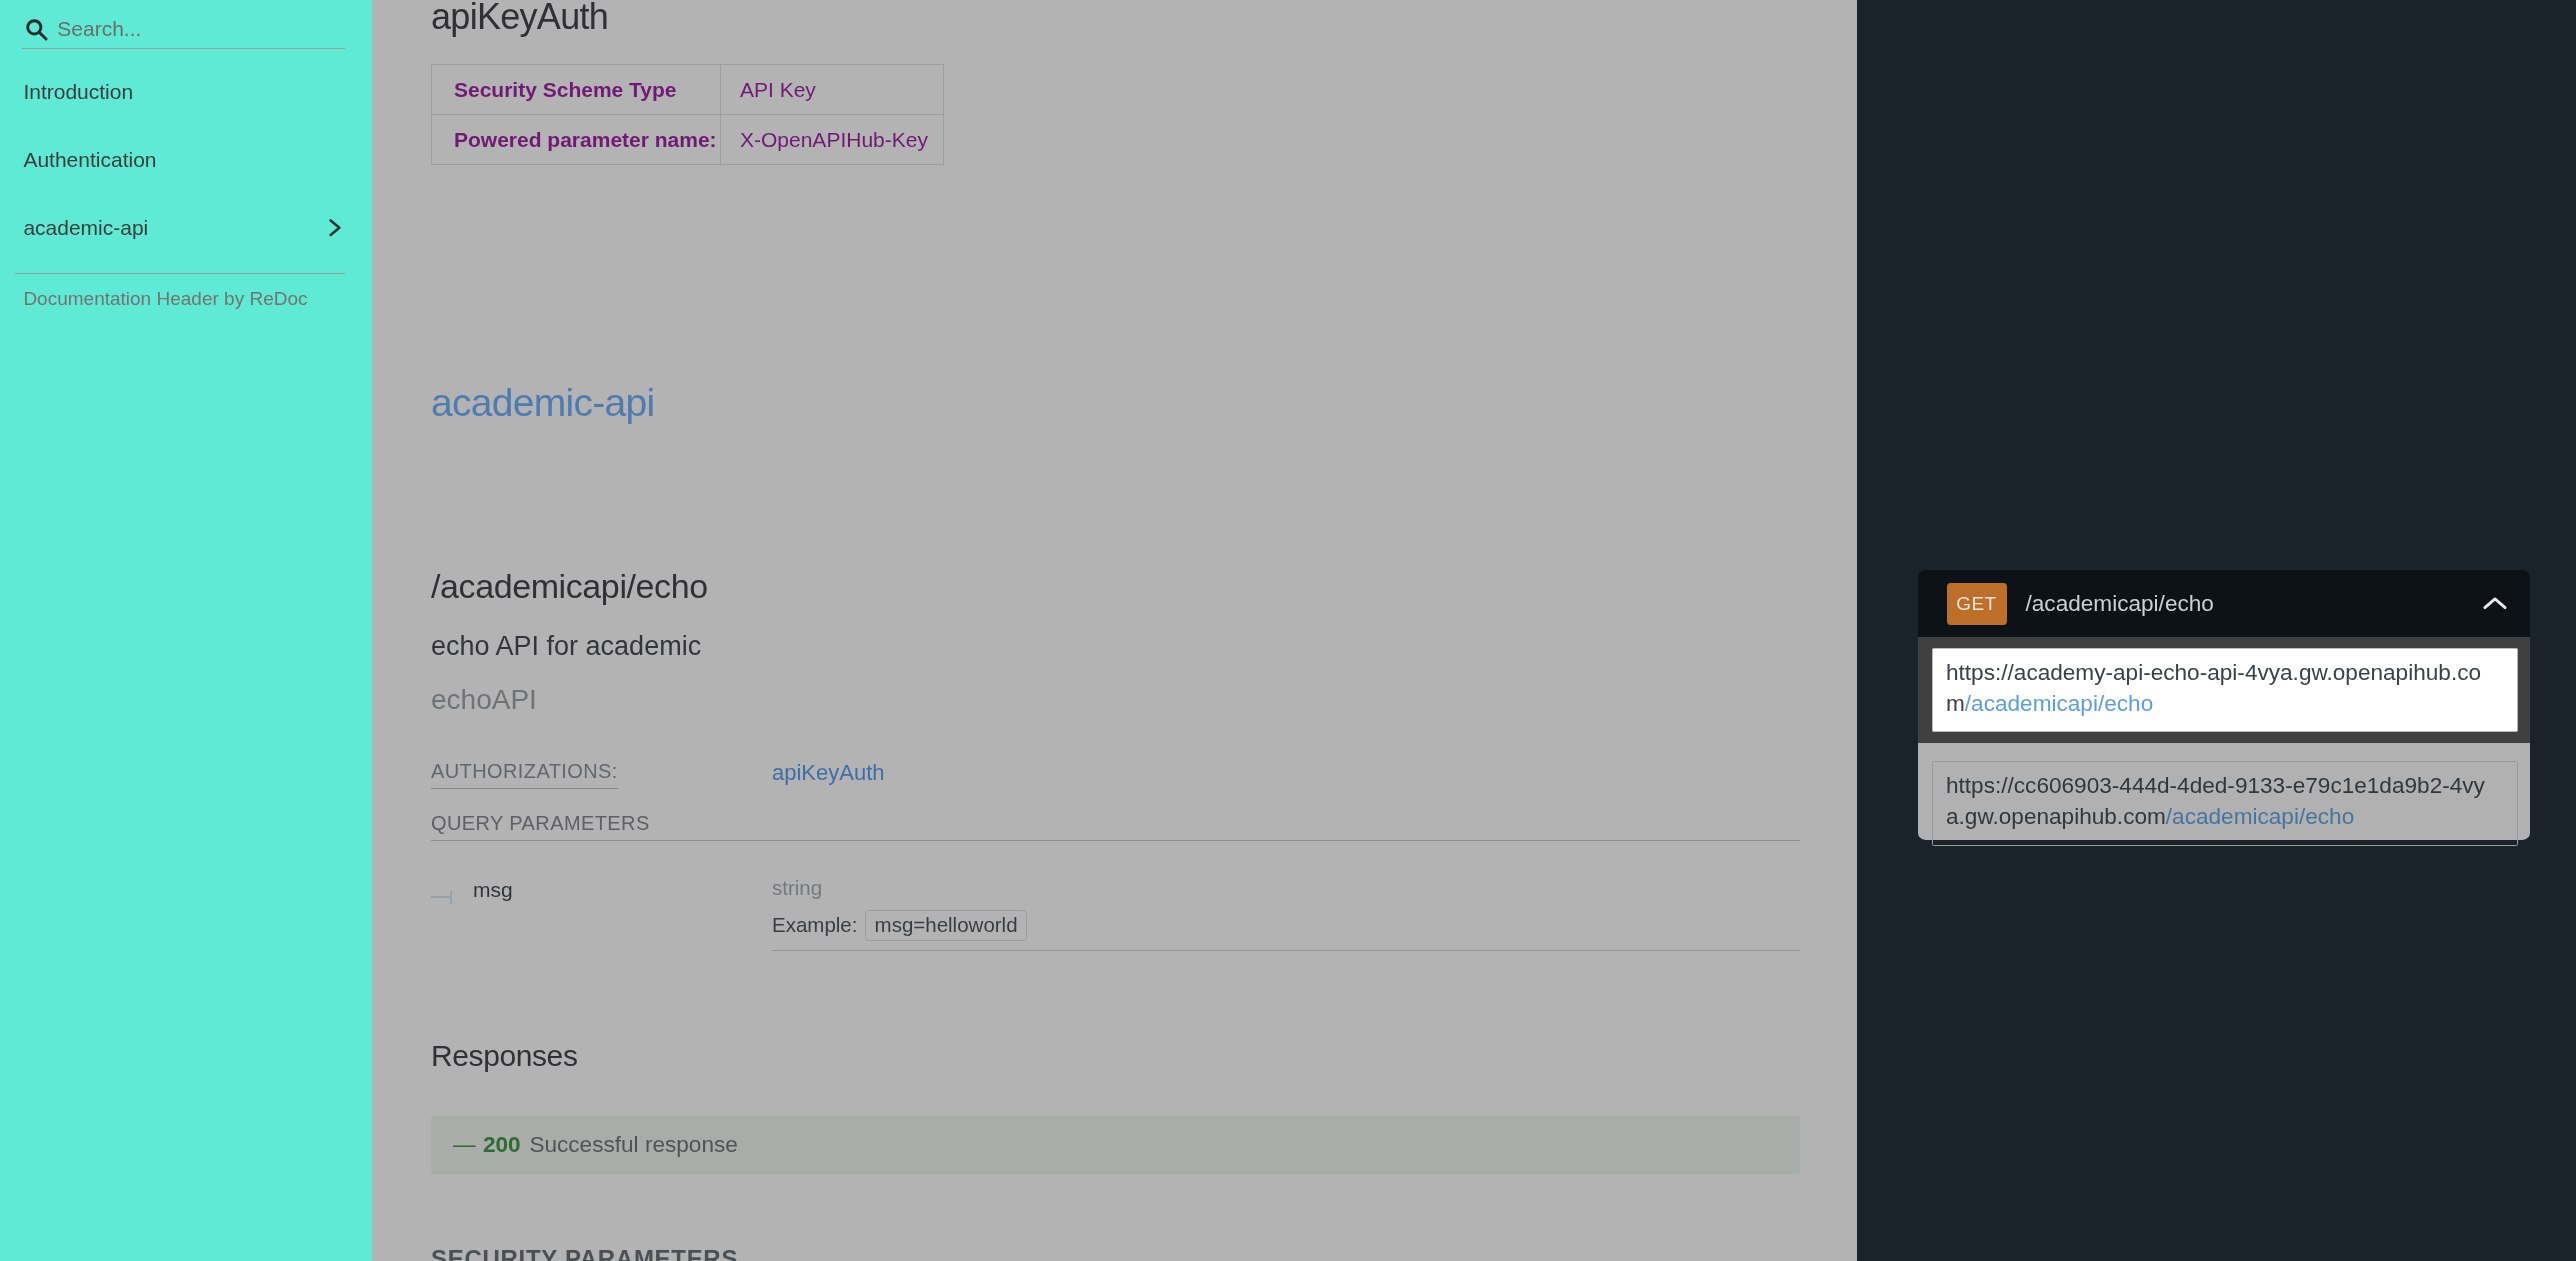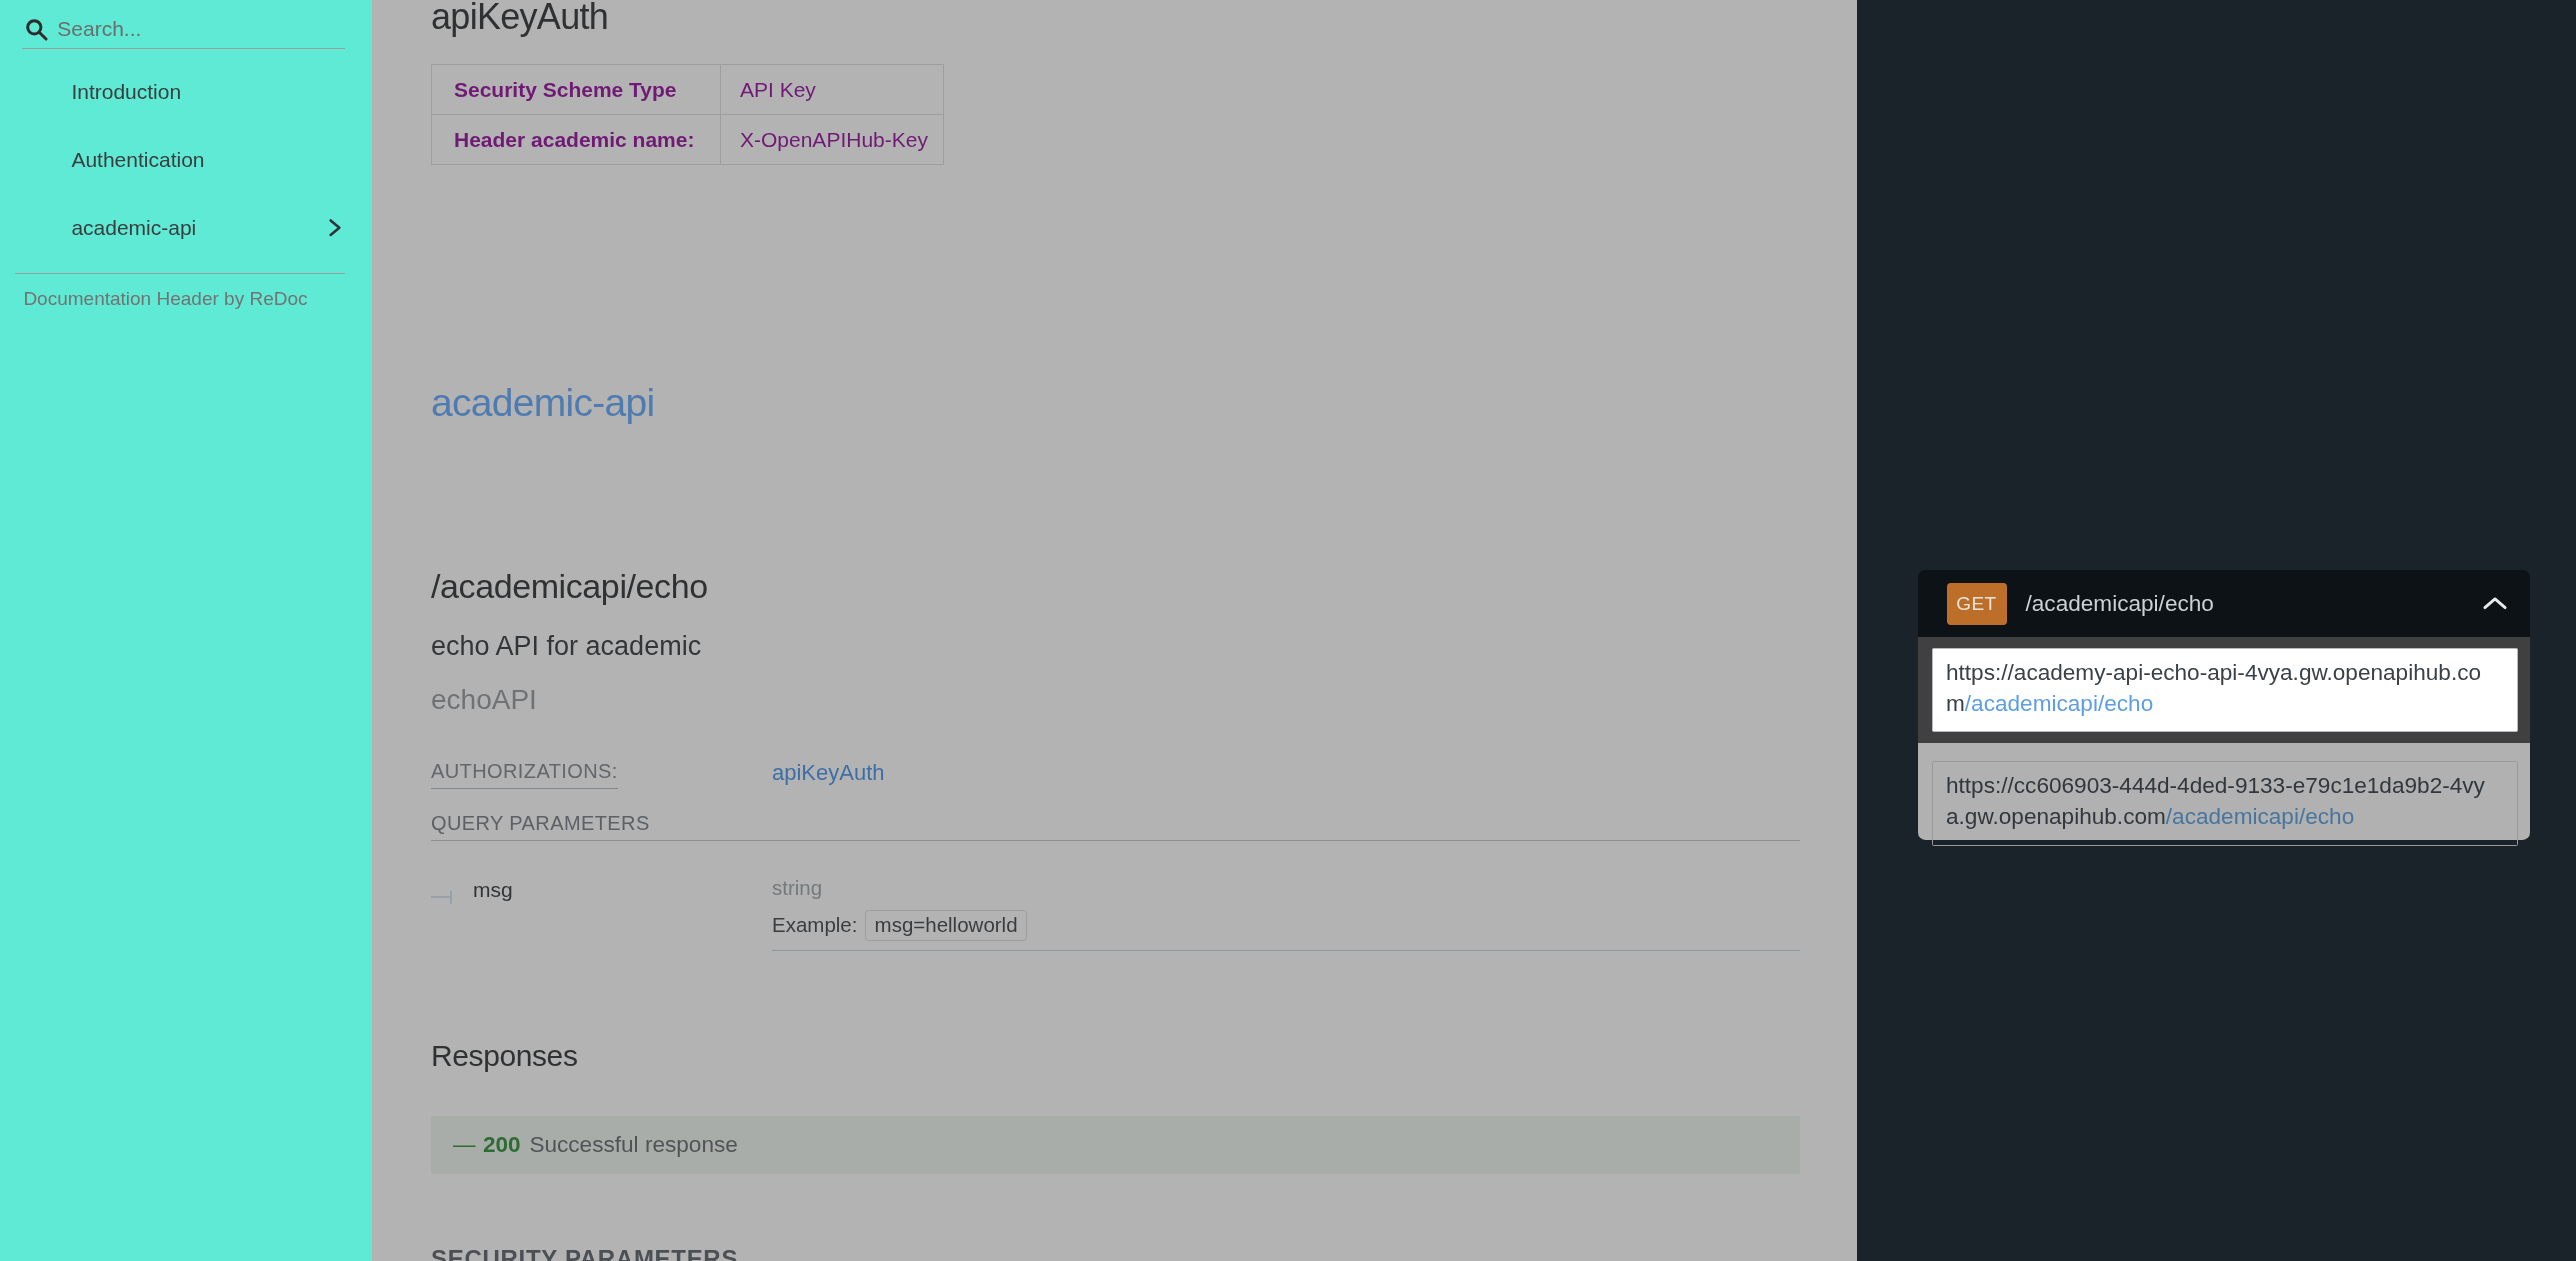--- a/index.html
+++ b/index.html
@@ -26,21 +26,21 @@
     font-family: "Liberation Sans", sans-serif;
     font-size: 21px; color: #505050; margin-left: 8.8px; width: 100%;
   }
   .search-box input::placeholder { color: #6d6d6d; opacity: 1; }
   .nav-item {
     position: absolute; left: 0; width: 372px; height: 45px;
     display: flex; align-items: center;
     padding-left: 23.4px; padding-right: 29px;
     font-size: 21px; color: #3b3e40; cursor: pointer;
   }
-  .nav-item .label { flex: 1; margin-left: 48px; }
+  .nav-item .label { flex: 1; }
   .nav-divider {
     position: absolute; left: 14.6px; top: 273px; width: 330px; height: 0;
     border-top: 1.5px solid #9b9b9b;
   }
   .powered-by {
     position: absolute; left: 23.4px; top: 288px;
     font-size: 19px; color: #737373;
   }
 
   
@@ -215,21 +215,21 @@
 
     <div class="h-auth">apiKeyAuth</div>
 
     <table class="sec-table">
       <tbody>
         <tr>
           <td class="k">Security Scheme Type</td>
           <td class="v">API Key</td>
         </tr>
         <tr>
-          <td class="k">Header academic name:</td>
+          <td class="k">Powered parameter name:</td>
           <td class="v">X-OpenAPIHub-Key</td>
         </tr>
       </tbody>
     </table>
 
     <div class="h-tag">academic-api</div>
 
     <div class="h-path">/academicapi/echo</div>
     <div class="h-summary">echo API for academic</div>
     <div class="op-id">echoAPI</div>

